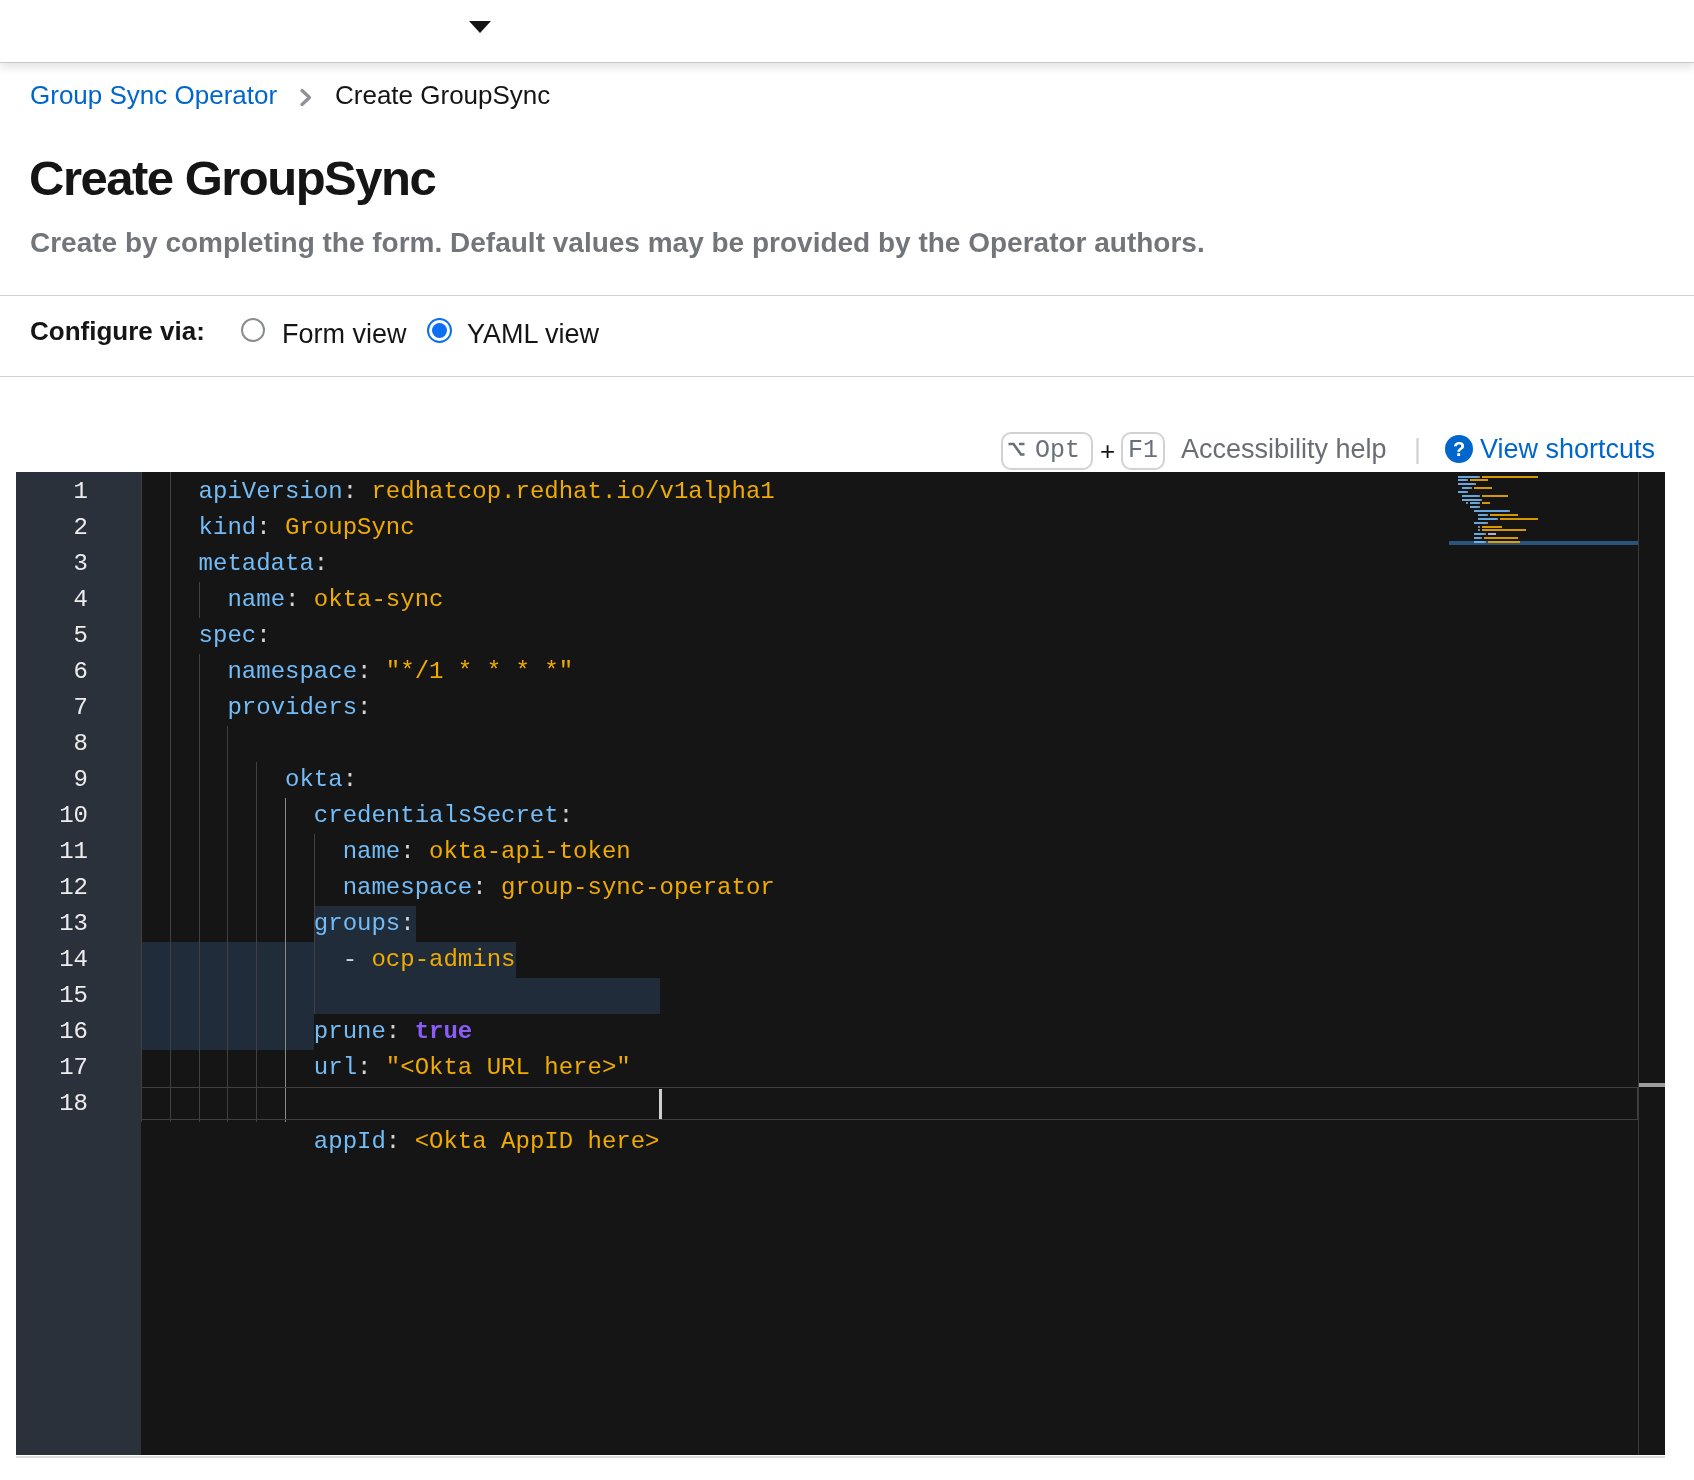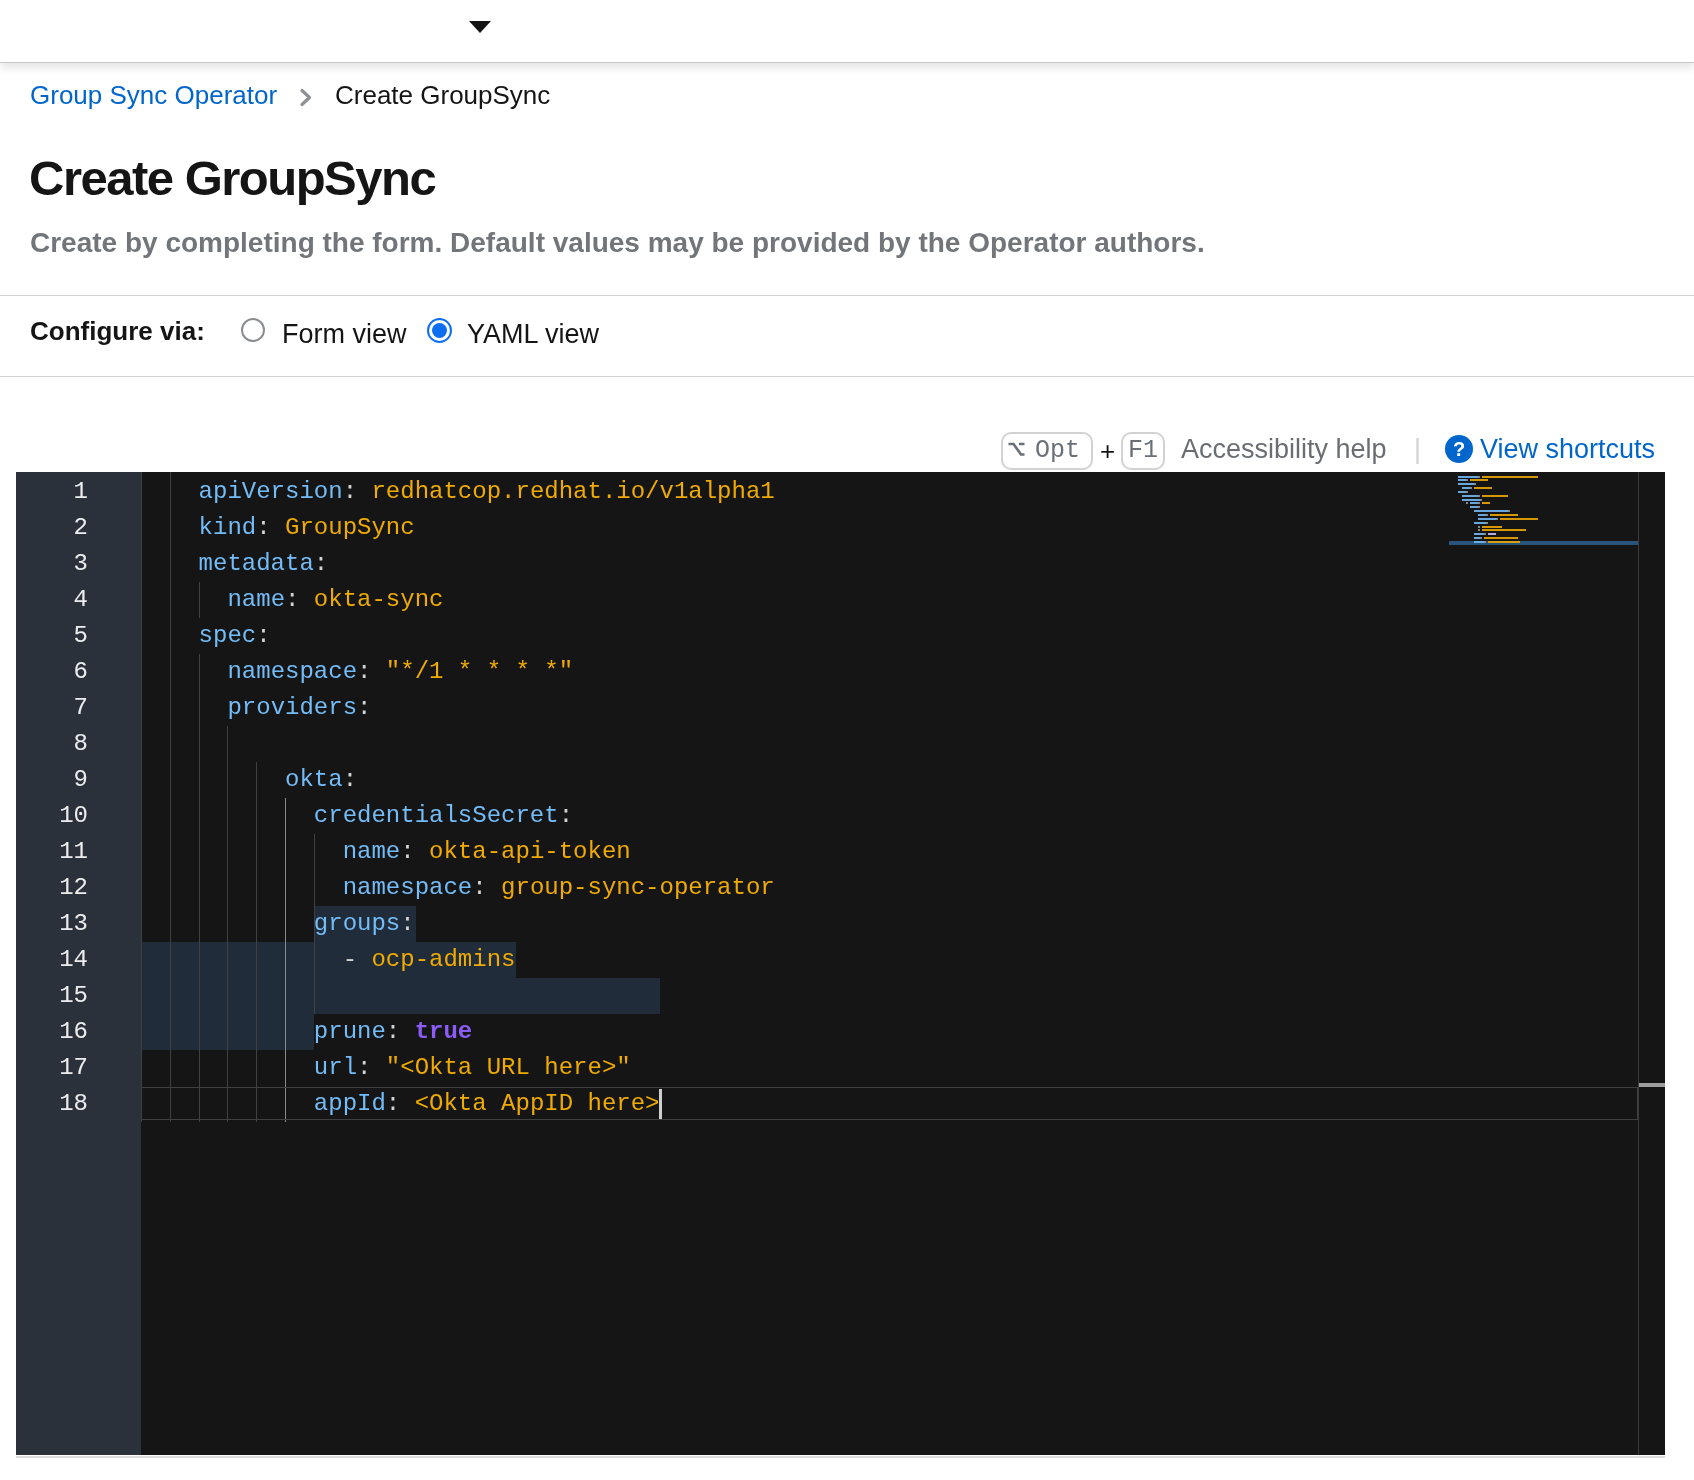--- a/index.html
+++ b/index.html
@@ -139,21 +139,21 @@
 <div class="cl" style="top:654px">      <span class="k">namespace</span><span class="p">:</span> <span class="s">"*/1 * * * *"</span></div>
 <div class="cl" style="top:690px">      <span class="k">providers</span><span class="p">:</span></div>
 <div class="cl" style="top:762px">          <span class="k">okta</span><span class="p">:</span></div>
 <div class="cl" style="top:834px">              <span class="k">name</span><span class="p">:</span> <span class="s">okta-api-token</span></div>
 <div class="cl" style="top:798px">            <span class="k">credentialsSecret</span><span class="p">:</span></div>
 <div class="cl" style="top:870px">              <span class="k">namespace</span><span class="p">:</span> <span class="s">group-sync-operator</span></div>
 <div class="cl" style="top:906px">            <span class="k">groups</span><span class="p">:</span></div>
 <div class="cl" style="top:942px">              <span class="p">-</span> <span class="s">ocp-admins</span></div>
 <div class="cl" style="top:1014px">            <span class="k">prune</span><span class="p">:</span> <span class="kw">true</span></div>
 <div class="cl" style="top:1050px">            <span class="k">url</span><span class="p">:</span> <span class="s">"&lt;Okta URL here&gt;"</span></div>
-<div class="cl" style="top:1086px">            <span class="k">appId</span><span class="p">:</span> <span class="s">&lt;Okta AppID here&gt;</span></div>
+<div class="cl" style="top:1124px">            <span class="k">appId</span><span class="p">:</span> <span class="s">&lt;Okta AppID here&gt;</span></div>
 <div id="cursor"></div>
 <div class="mm" style="left:1458px;top:475.5px;width:20px;background:#73bcf7"></div>
 <div class="mm" style="left:1478px;top:475.5px;width:2px;background:#9a9a9a"></div>
 <div class="mm" style="left:1482px;top:475.5px;width:56px;background:#f0ab00"></div>
 <div class="mm" style="left:1458px;top:479.4px;width:8px;background:#73bcf7"></div>
 <div class="mm" style="left:1466px;top:479.4px;width:2px;background:#9a9a9a"></div>
 <div class="mm" style="left:1470px;top:479.4px;width:18px;background:#f0ab00"></div>
 <div class="mm" style="left:1458px;top:483.2px;width:16px;background:#73bcf7"></div>
 <div class="mm" style="left:1474px;top:483.2px;width:2px;background:#9a9a9a"></div>
 <div class="mm" style="left:1462px;top:487.1px;width:8px;background:#73bcf7"></div>

